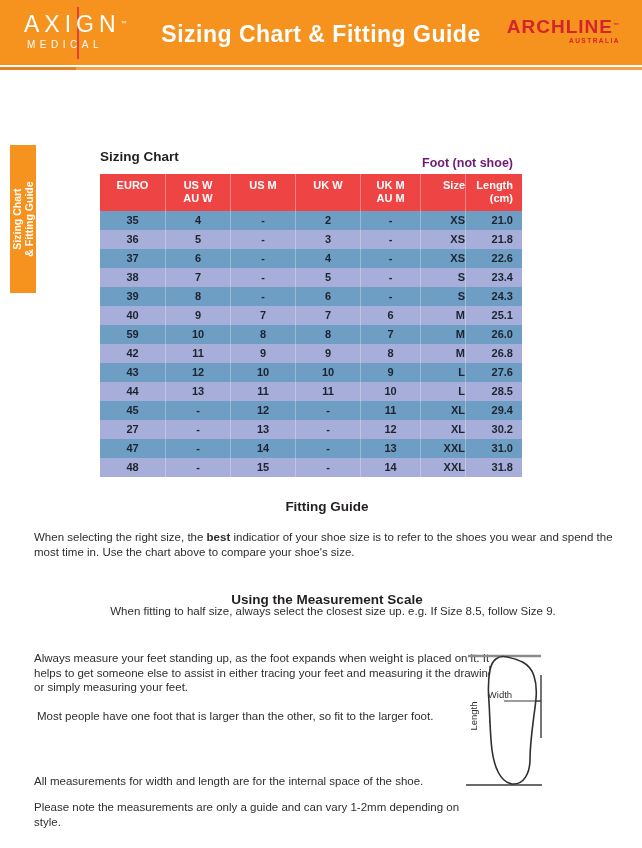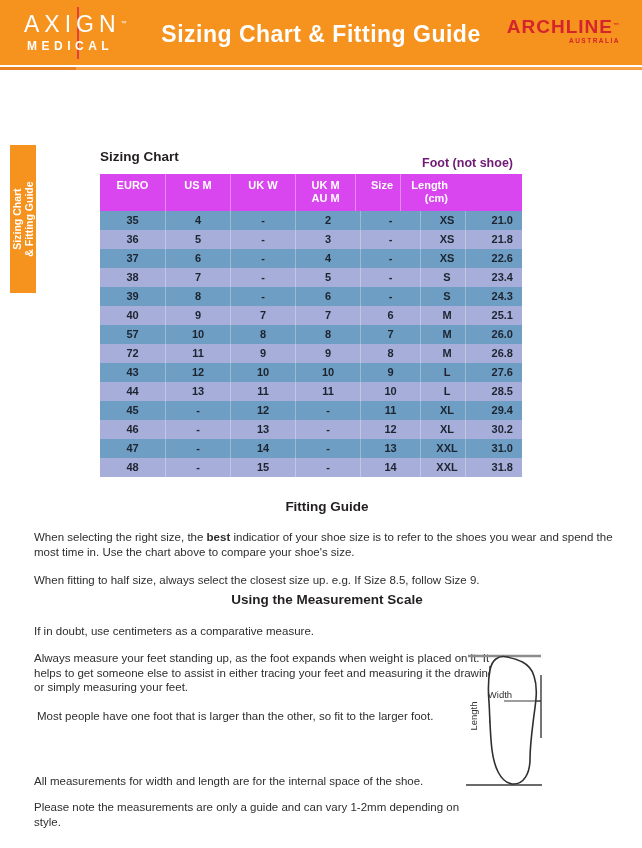--- a/index.html
+++ b/index.html
@@ -5,21 +5,21 @@
   html,body{margin:0;padding:0;background:#fff;}
   .page{position:relative;width:642px;height:848px;background:#ffffff;overflow:hidden;
         font-family:"Liberation Sans",sans-serif;color:#2e2e2e;}
 
   
   .banner{position:absolute;left:0;top:0;width:642px;height:65px;background:#F6921E;}
   .axign-logo{position:absolute;left:24px;top:7px;width:110px;height:52px;}
   .axign-line{position:absolute;left:53px;top:0;width:2px;height:52px;background:#E2403C;}
   .axign-name{position:relative;color:#fff;font-size:23px;font-weight:400;letter-spacing:5px;line-height:26px;padding-top:4px;}
   .axign-name .tm{font-size:6px;letter-spacing:0;vertical-align:top;position:relative;top:-1px;}
-  .axign-sub{position:relative;color:#fff;font-size:12px;font-weight:700;letter-spacing:4.5px;margin-top:2px;padding-left:3px;}
+  .axign-sub{position:relative;color:#fff;font-size:10px;font-weight:400;letter-spacing:4.5px;margin-top:2px;padding-left:3px;}
   .doc-title{position:absolute;left:0;top:21px;width:642px;margin:0;text-align:center;
              color:#fff;font-size:23px;font-weight:700;letter-spacing:.5px;}
   .archline-logo{position:absolute;right:22px;top:17px;text-align:right;}
   .arch-name{color:#D4242C;font-size:19px;font-weight:700;letter-spacing:1px;line-height:20px;}
   .arch-name .tm2{font-size:6px;vertical-align:top;position:relative;top:-2px;}
   .arch-sub{color:#D4242C;font-size:6.5px;font-weight:700;letter-spacing:1.5px;margin-top:0;}
   .divider{position:absolute;left:0;top:67px;width:642px;height:2.5px;background:#F7A144;}
   .divider-accent{position:absolute;left:0;top:67px;width:76px;height:3px;background:#EA7F1F;}
 
   
@@ -27,38 +27,38 @@
   .side-tab-text{position:absolute;left:50%;top:50%;width:148px;
                  transform:translate(-50%,-50%) rotate(-90deg);
                  color:#fff;font-size:10.5px;font-weight:700;text-align:center;
                  line-height:11.5px;white-space:pre-line;}
 
   
   .chart-title{position:absolute;left:100px;top:149px;width:422px;text-align:left;
                font-size:13.5px;font-weight:700;color:#231f20;}
   .foot-note{position:absolute;right:129px;top:156px;font-size:12.5px;font-weight:700;color:#701a75;}
   .sizing-table{position:absolute;left:100px;top:174px;width:422px;font-size:11px;}
-  .t-header{display:flex;background:#d946ef;height:37px;color:#fff;font-weight:700;}
+  .t-header{display:flex;background:#ef4444;height:37px;color:#fff;font-weight:700;}
   .hcell{box-sizing:border-box;text-align:center;padding-top:5px;line-height:13px;white-space:pre-line;}
   .hcell + .hcell{border-left:1px solid rgba(255,255,255,0.35);}
   .trow{display:flex;height:19px;}
   .trow:nth-child(odd){background:#6E9EC4;}
   .trow:nth-child(even){background:#A7AED9;}
   .tcell{box-sizing:border-box;text-align:center;line-height:18.5px;font-weight:700;color:#1d2430;}
   .tcell + .tcell{border-left:1px solid rgba(255,255,255,0.3);}
   .c0{width:65px;} .c1{width:65px;} .c2{width:65px;} .c3{width:65px;} .c4{width:60px;}
-  .c5{width:45px;text-align:center;padding-left:8px;}
+  .c5{width:45px;text-align:right;padding-left:8px;}
   .c6{width:57px;text-align:right;padding-right:9px;}
 
   
   .sec-heading{position:absolute;left:0;width:642px;margin:6px;text-align:center;
                font-size:13.5px;font-weight:700;color:#231f20;}
   .para{position:absolute;left:22px;font-size:11.5px;line-height:14.5px;color:#2e2e2e;margin:12px;}
   #p-fit1{top:518px;width:598px;}
-  #p-fit2{top:561px;width:598px;}
+  #p-fit2{top:592px;width:598px;text-align:center;}
   #p-ms1{top:612px;width:560px;}
   #p-ms2{top:639px;width:468px;}
   #p-ms3{top:697px;width:520px;left:25px;}
   #p-ms4{top:762px;width:520px;}
   #p-ms5{top:788px;width:452px;}
   .bold{font-weight:700;}
 
   
   .foot-diagram{position:absolute;left:454px;top:646px;width:95px;height:152px;}
   .foot-diagram svg{display:block;}
@@ -87,20 +87,22 @@
     <div class="side-tab-text">Sizing Chart
 &amp; Fitting Guide</div>
   </div>
 
   <div class="chart-title">Sizing Chart</div>
   <div class="foot-note">Foot (not shoe)</div>
 
   <div class="sizing-table">
     <div class="t-header">
       <div class="hcell c0">EURO</div>
+      <div class="hcell c1">US W
+AU W</div>
       <div class="hcell c2">US M</div>
       <div class="hcell c3">UK W</div>
       <div class="hcell c4">UK M
 AU M</div>
       <div class="hcell c5">Size</div>
       <div class="hcell c6">Length
 (cm)</div>
     </div>
     <div id="table-body">
         <div class="trow">
@@ -151,30 +153,30 @@
         <div class="trow">
           <div class="tcell c0">40</div>
           <div class="tcell c1">9</div>
           <div class="tcell c2">7</div>
           <div class="tcell c3">7</div>
           <div class="tcell c4">6</div>
           <div class="tcell c5">M</div>
           <div class="tcell c6">25.1</div>
         </div>
         <div class="trow">
-          <div class="tcell c0">57</div>
+          <div class="tcell c0">59</div>
           <div class="tcell c1">10</div>
           <div class="tcell c2">8</div>
           <div class="tcell c3">8</div>
           <div class="tcell c4">7</div>
           <div class="tcell c5">M</div>
           <div class="tcell c6">26.0</div>
         </div>
         <div class="trow">
-          <div class="tcell c0">72</div>
+          <div class="tcell c0">42</div>
           <div class="tcell c1">11</div>
           <div class="tcell c2">9</div>
           <div class="tcell c3">9</div>
           <div class="tcell c4">8</div>
           <div class="tcell c5">M</div>
           <div class="tcell c6">26.8</div>
         </div>
         <div class="trow">
           <div class="tcell c0">43</div>
           <div class="tcell c1">12</div>
@@ -196,21 +198,21 @@
         <div class="trow">
           <div class="tcell c0">45</div>
           <div class="tcell c1">-</div>
           <div class="tcell c2">12</div>
           <div class="tcell c3">-</div>
           <div class="tcell c4">11</div>
           <div class="tcell c5">XL</div>
           <div class="tcell c6">29.4</div>
         </div>
         <div class="trow">
-          <div class="tcell c0">46</div>
+          <div class="tcell c0">27</div>
           <div class="tcell c1">-</div>
           <div class="tcell c2">13</div>
           <div class="tcell c3">-</div>
           <div class="tcell c4">12</div>
           <div class="tcell c5">XL</div>
           <div class="tcell c6">30.2</div>
         </div>
         <div class="trow">
           <div class="tcell c0">47</div>
           <div class="tcell c1">-</div>
@@ -230,21 +232,20 @@
           <div class="tcell c6">31.8</div>
         </div>
       </div>
   </div>
 
   <h2 class="sec-heading" style="top:493px;">Fitting Guide</h2>
   <p class="para" id="p-fit1"><span>When selecting the right size, the </span><span class="bold">best</span><span> indicatior of your shoe size is to refer to the shoes you wear and spend the most time in. Use the chart above to compare your shoe's size.</span></p>
   <p class="para" id="p-fit2">When fitting to half size, always select the closest size up. e.g. If Size 8.5, follow Size 9.</p>
 
   <h2 class="sec-heading" style="top:586px;">Using the Measurement Scale</h2>
-  <p class="para" id="p-ms1">If in doubt, use centimeters as a comparative measure.</p>
   <p class="para" id="p-ms2">Always measure your feet standing up, as the foot expands when weight is placed on it. It helps to get someone else to assist in either tracing your feet and measuring it the drawing or simply measuring your feet.</p>
   <p class="para" id="p-ms3">Most people have one foot that is larger than the other, so fit to the larger foot.</p>
   <p class="para" id="p-ms4">All measurements for width and length are for the internal space of the shoe.</p>
   <p class="para" id="p-ms5">Please note the measurements are only a guide and can vary 1-2mm depending on style.</p>
 
   <div class="foot-diagram">
     <svg viewBox="0 0 95 152" width="95" height="152">
       <line x1="14" y1="10" x2="87" y2="10" stroke="#8c8c8c" stroke-width="2.4"></line>
       <line x1="12" y1="139" x2="88" y2="139" stroke="#3a3a3a" stroke-width="1.4"></line>
       <line x1="36" y1="20" x2="36" y2="77" stroke="#3a3a3a" stroke-width="1.4"></line>

